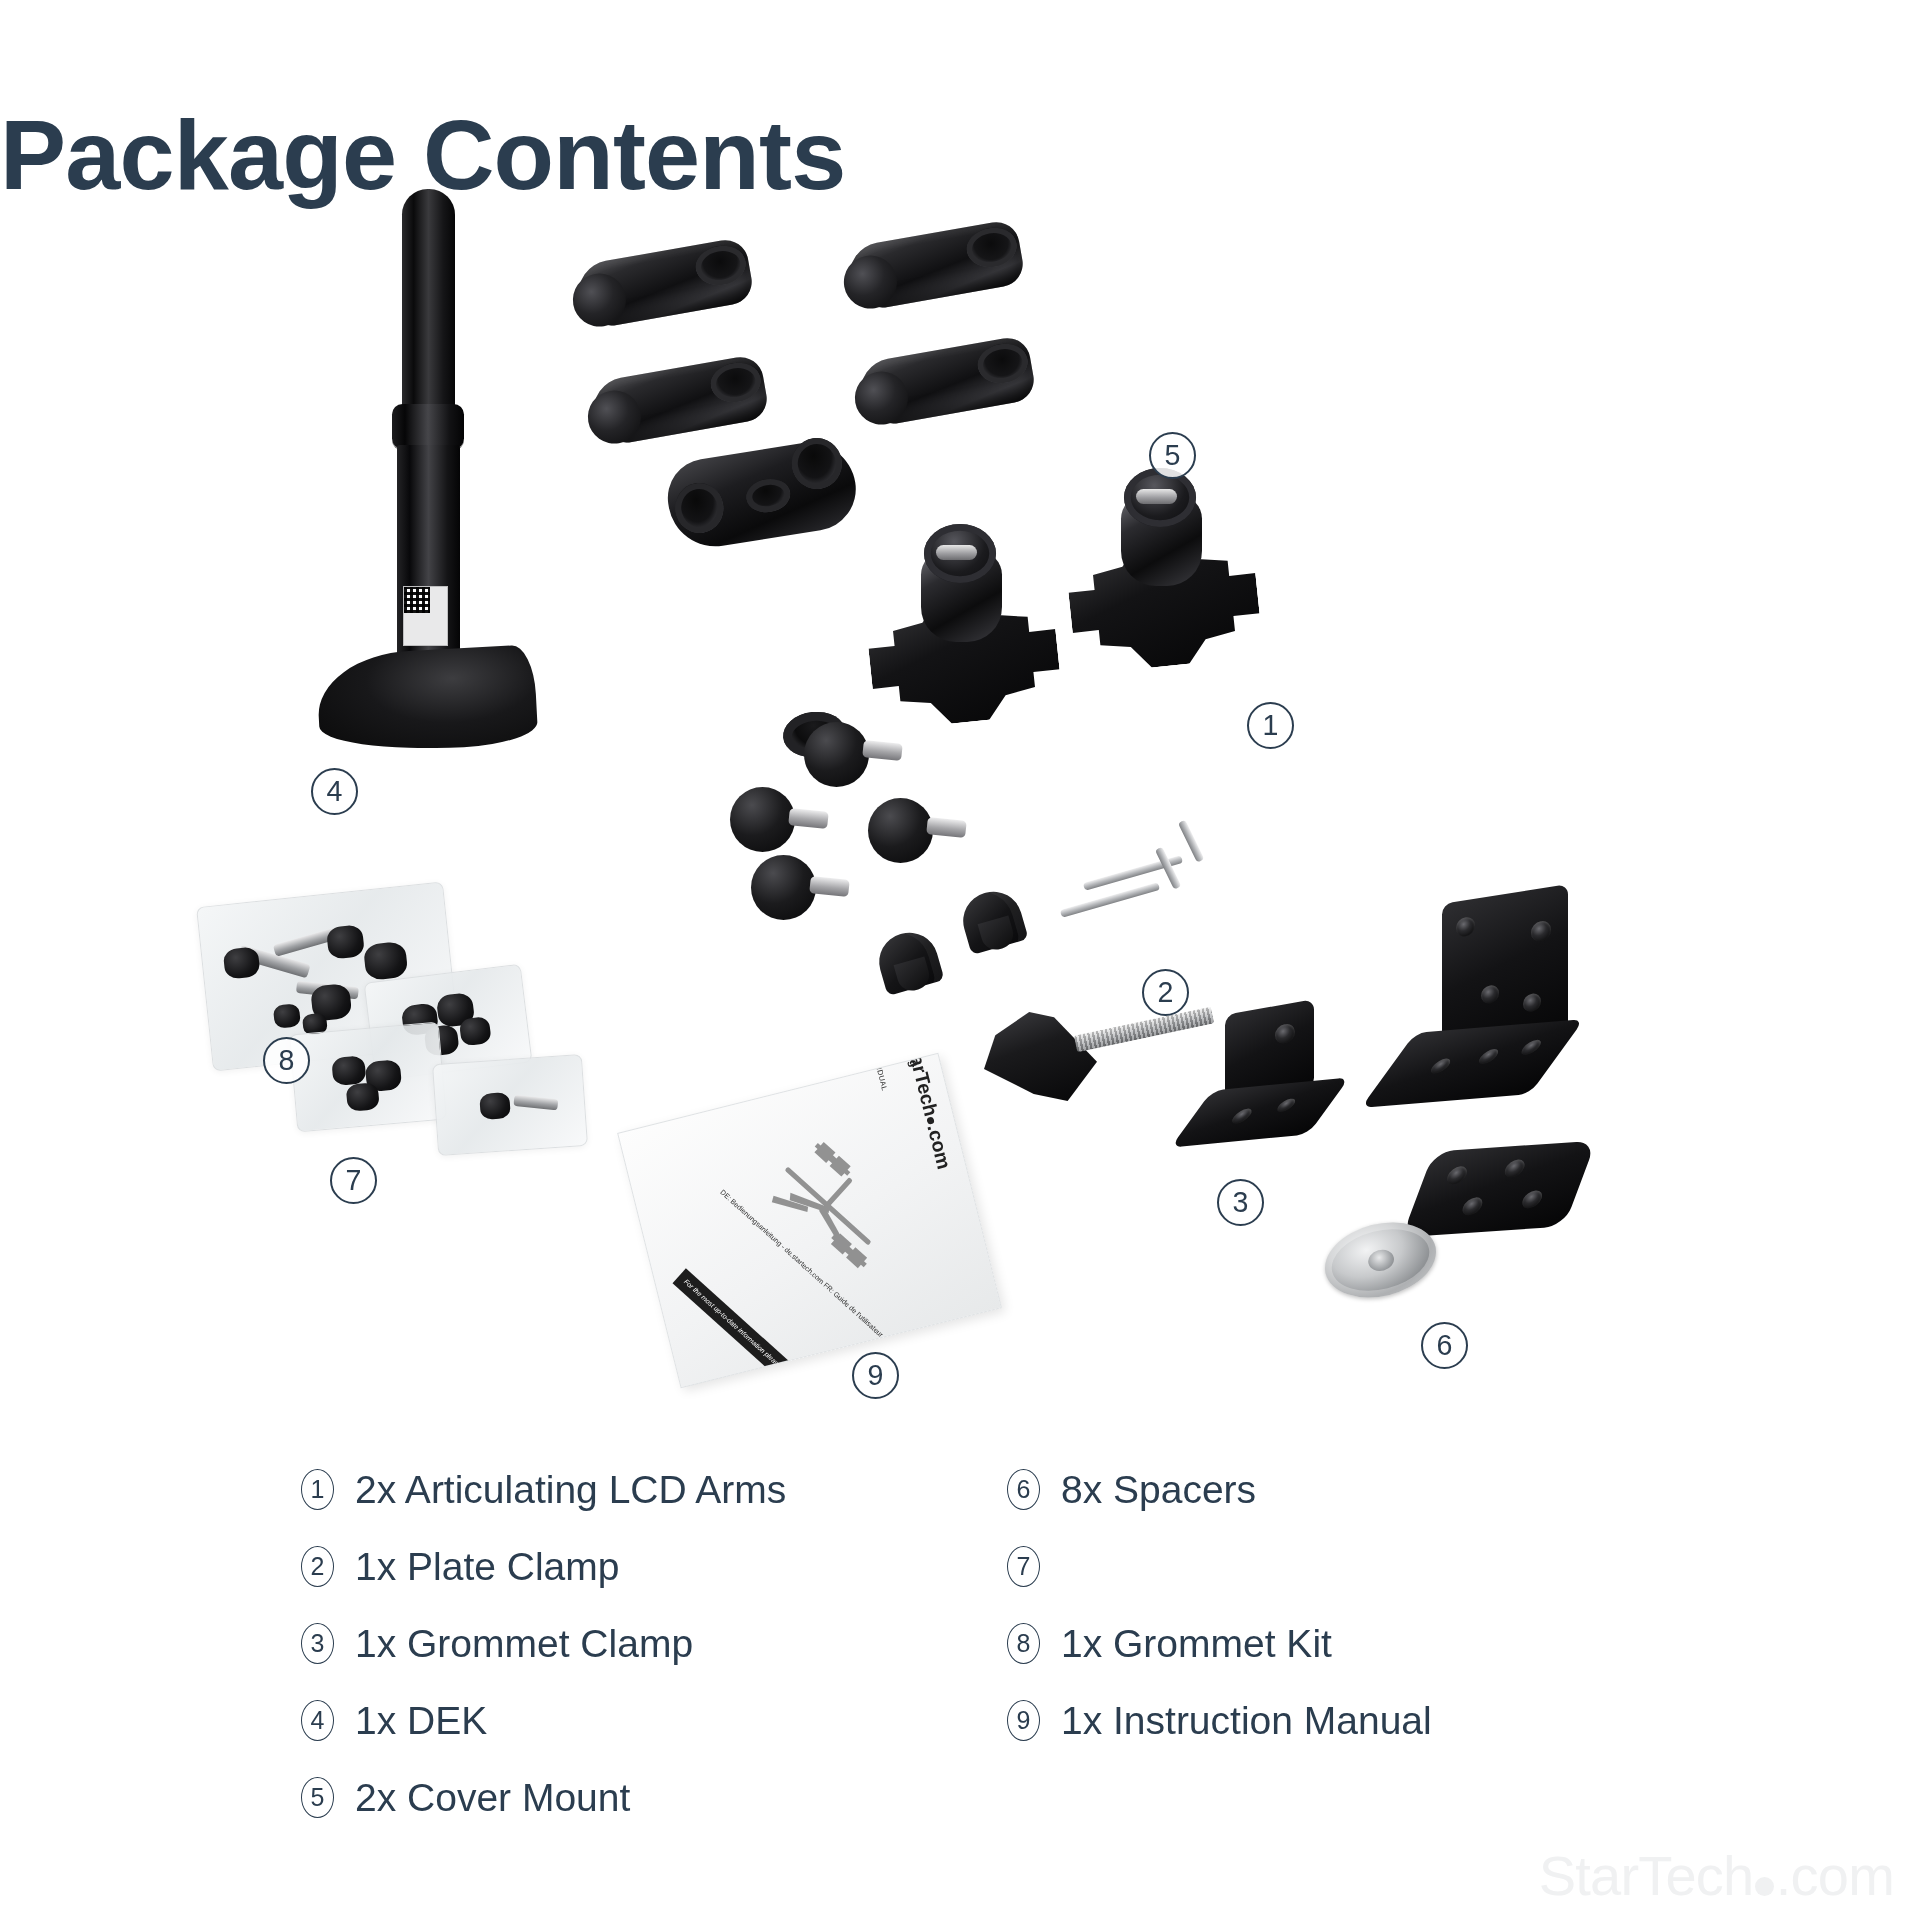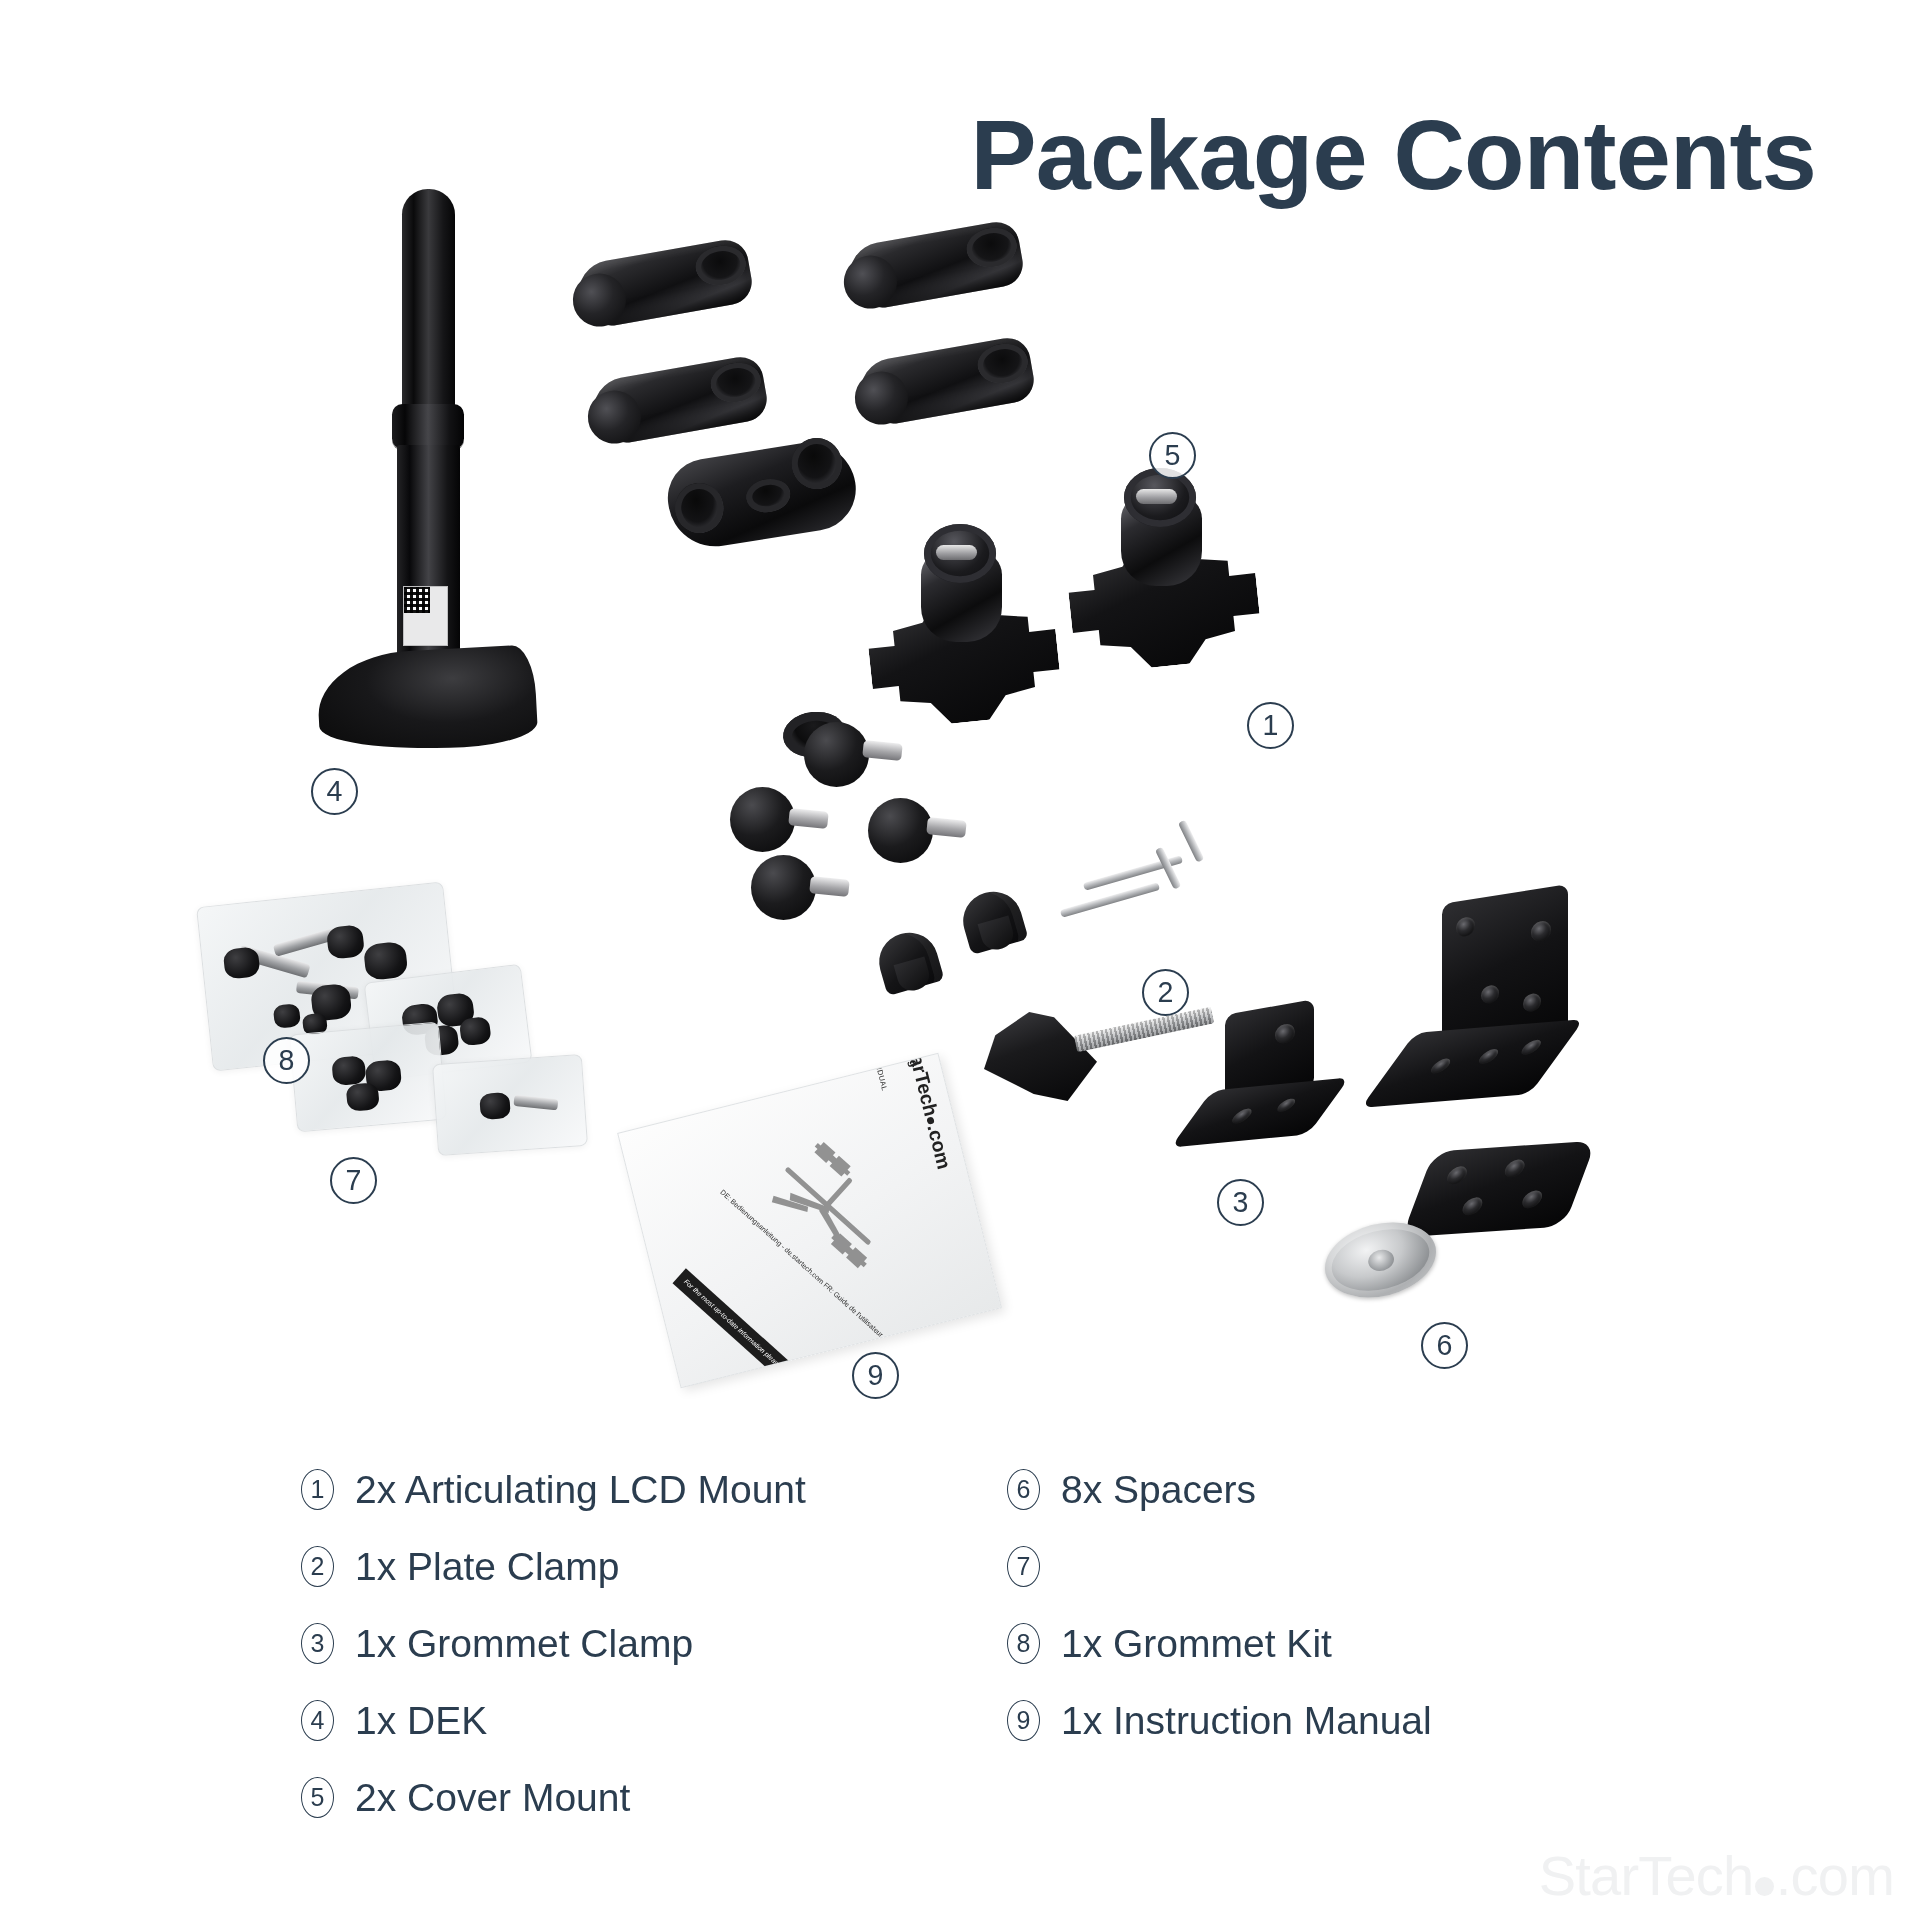--- a/index.html
+++ b/index.html
@@ -12,21 +12,21 @@
   #page {
     position: relative;
     width: 1924px; height: 1924px;
     background: #fff;
   }
 
   
   #title {
     position: absolute;
     top: 105px; left: 0; width: 1816px;
-    text-align: right;
+    text-align: left;
     font-size: 99px;
     font-weight: 700;
     letter-spacing: -0.8px;
     color: #2b3d4f;
     line-height: 1;
     white-space: nowrap;
   }
 
   
   #stage {
@@ -506,21 +506,21 @@
     <div class="callout" style="left:105px;  top:932px;">7</div>
     <div class="callout" style="left:627px;  top:1127px;">9</div>
 
   </div>
 
   <div id="legend">
 
     <div class="legend-col">
       <div class="legend-row">
         <div class="legend-num">1</div>
-        <div class="legend-text">2x Articulating LCD Mount</div>
+        <div class="legend-text">2x Articulating LCD Arms</div>
       </div>
       <div class="legend-row">
         <div class="legend-num">2</div>
         <div class="legend-text">1x Plate Clamp</div>
       </div>
       <div class="legend-row">
         <div class="legend-num">3</div>
         <div class="legend-text">1x Grommet Clamp</div>
       </div>
       <div class="legend-row">

